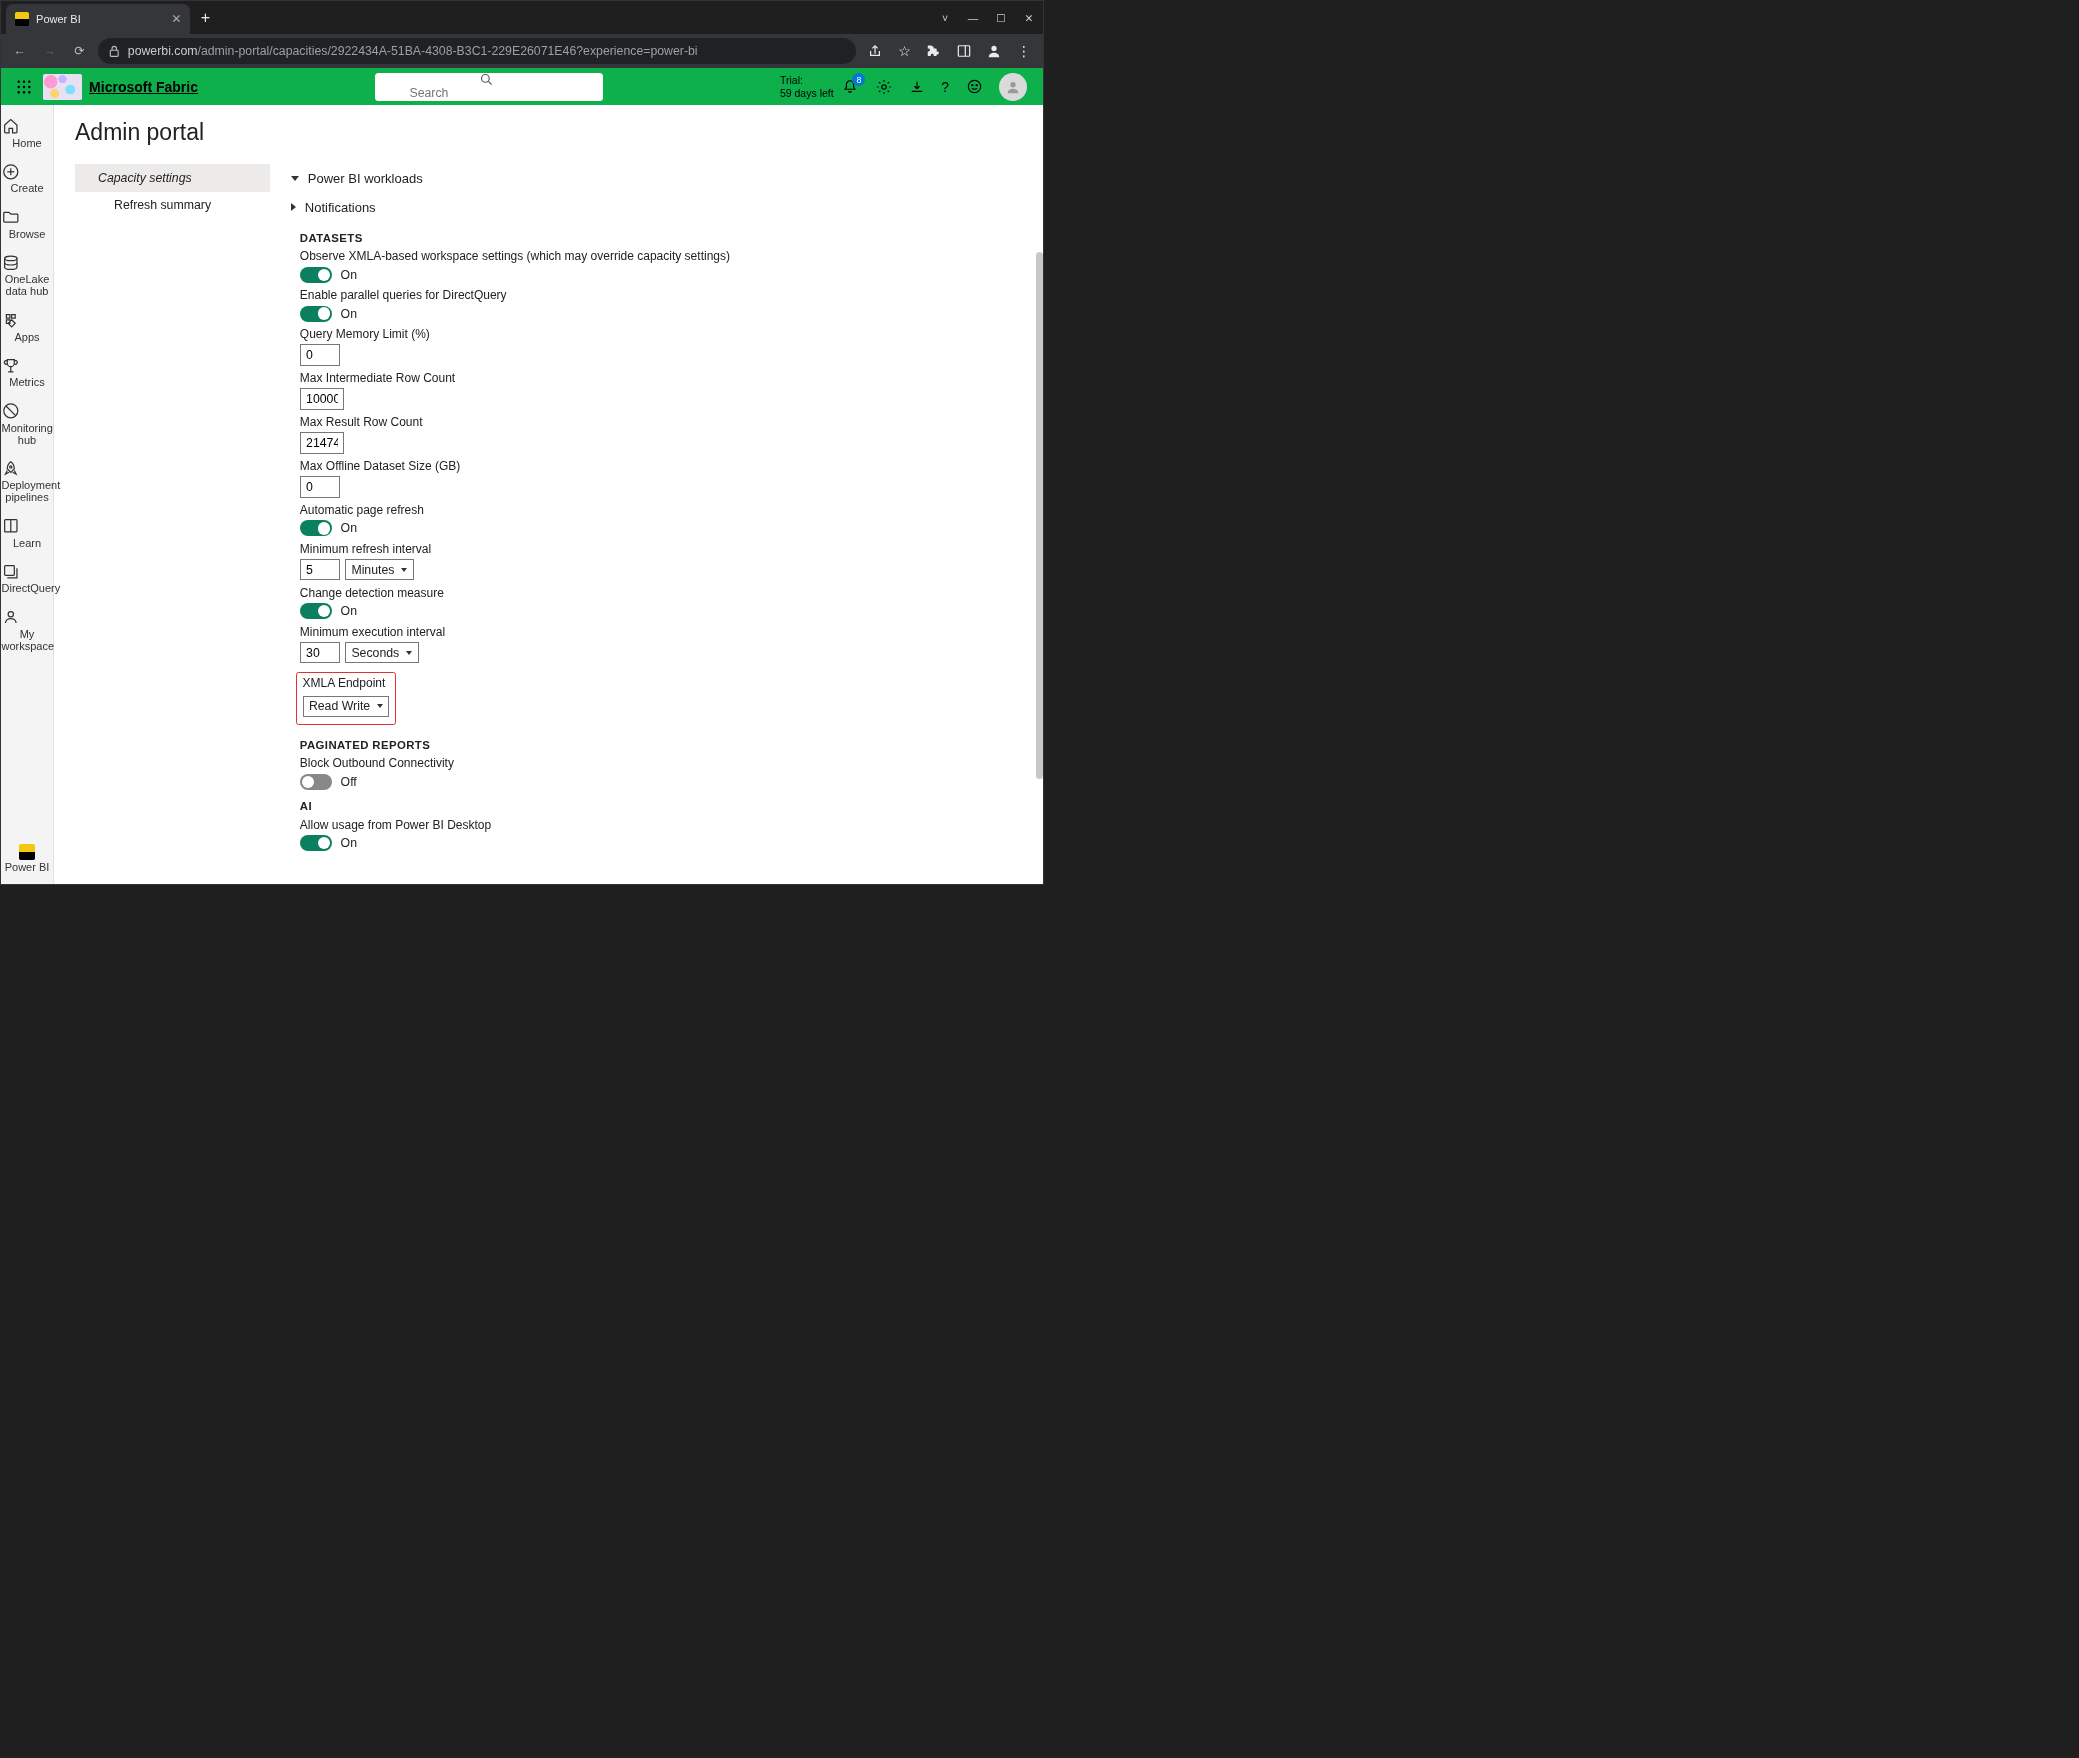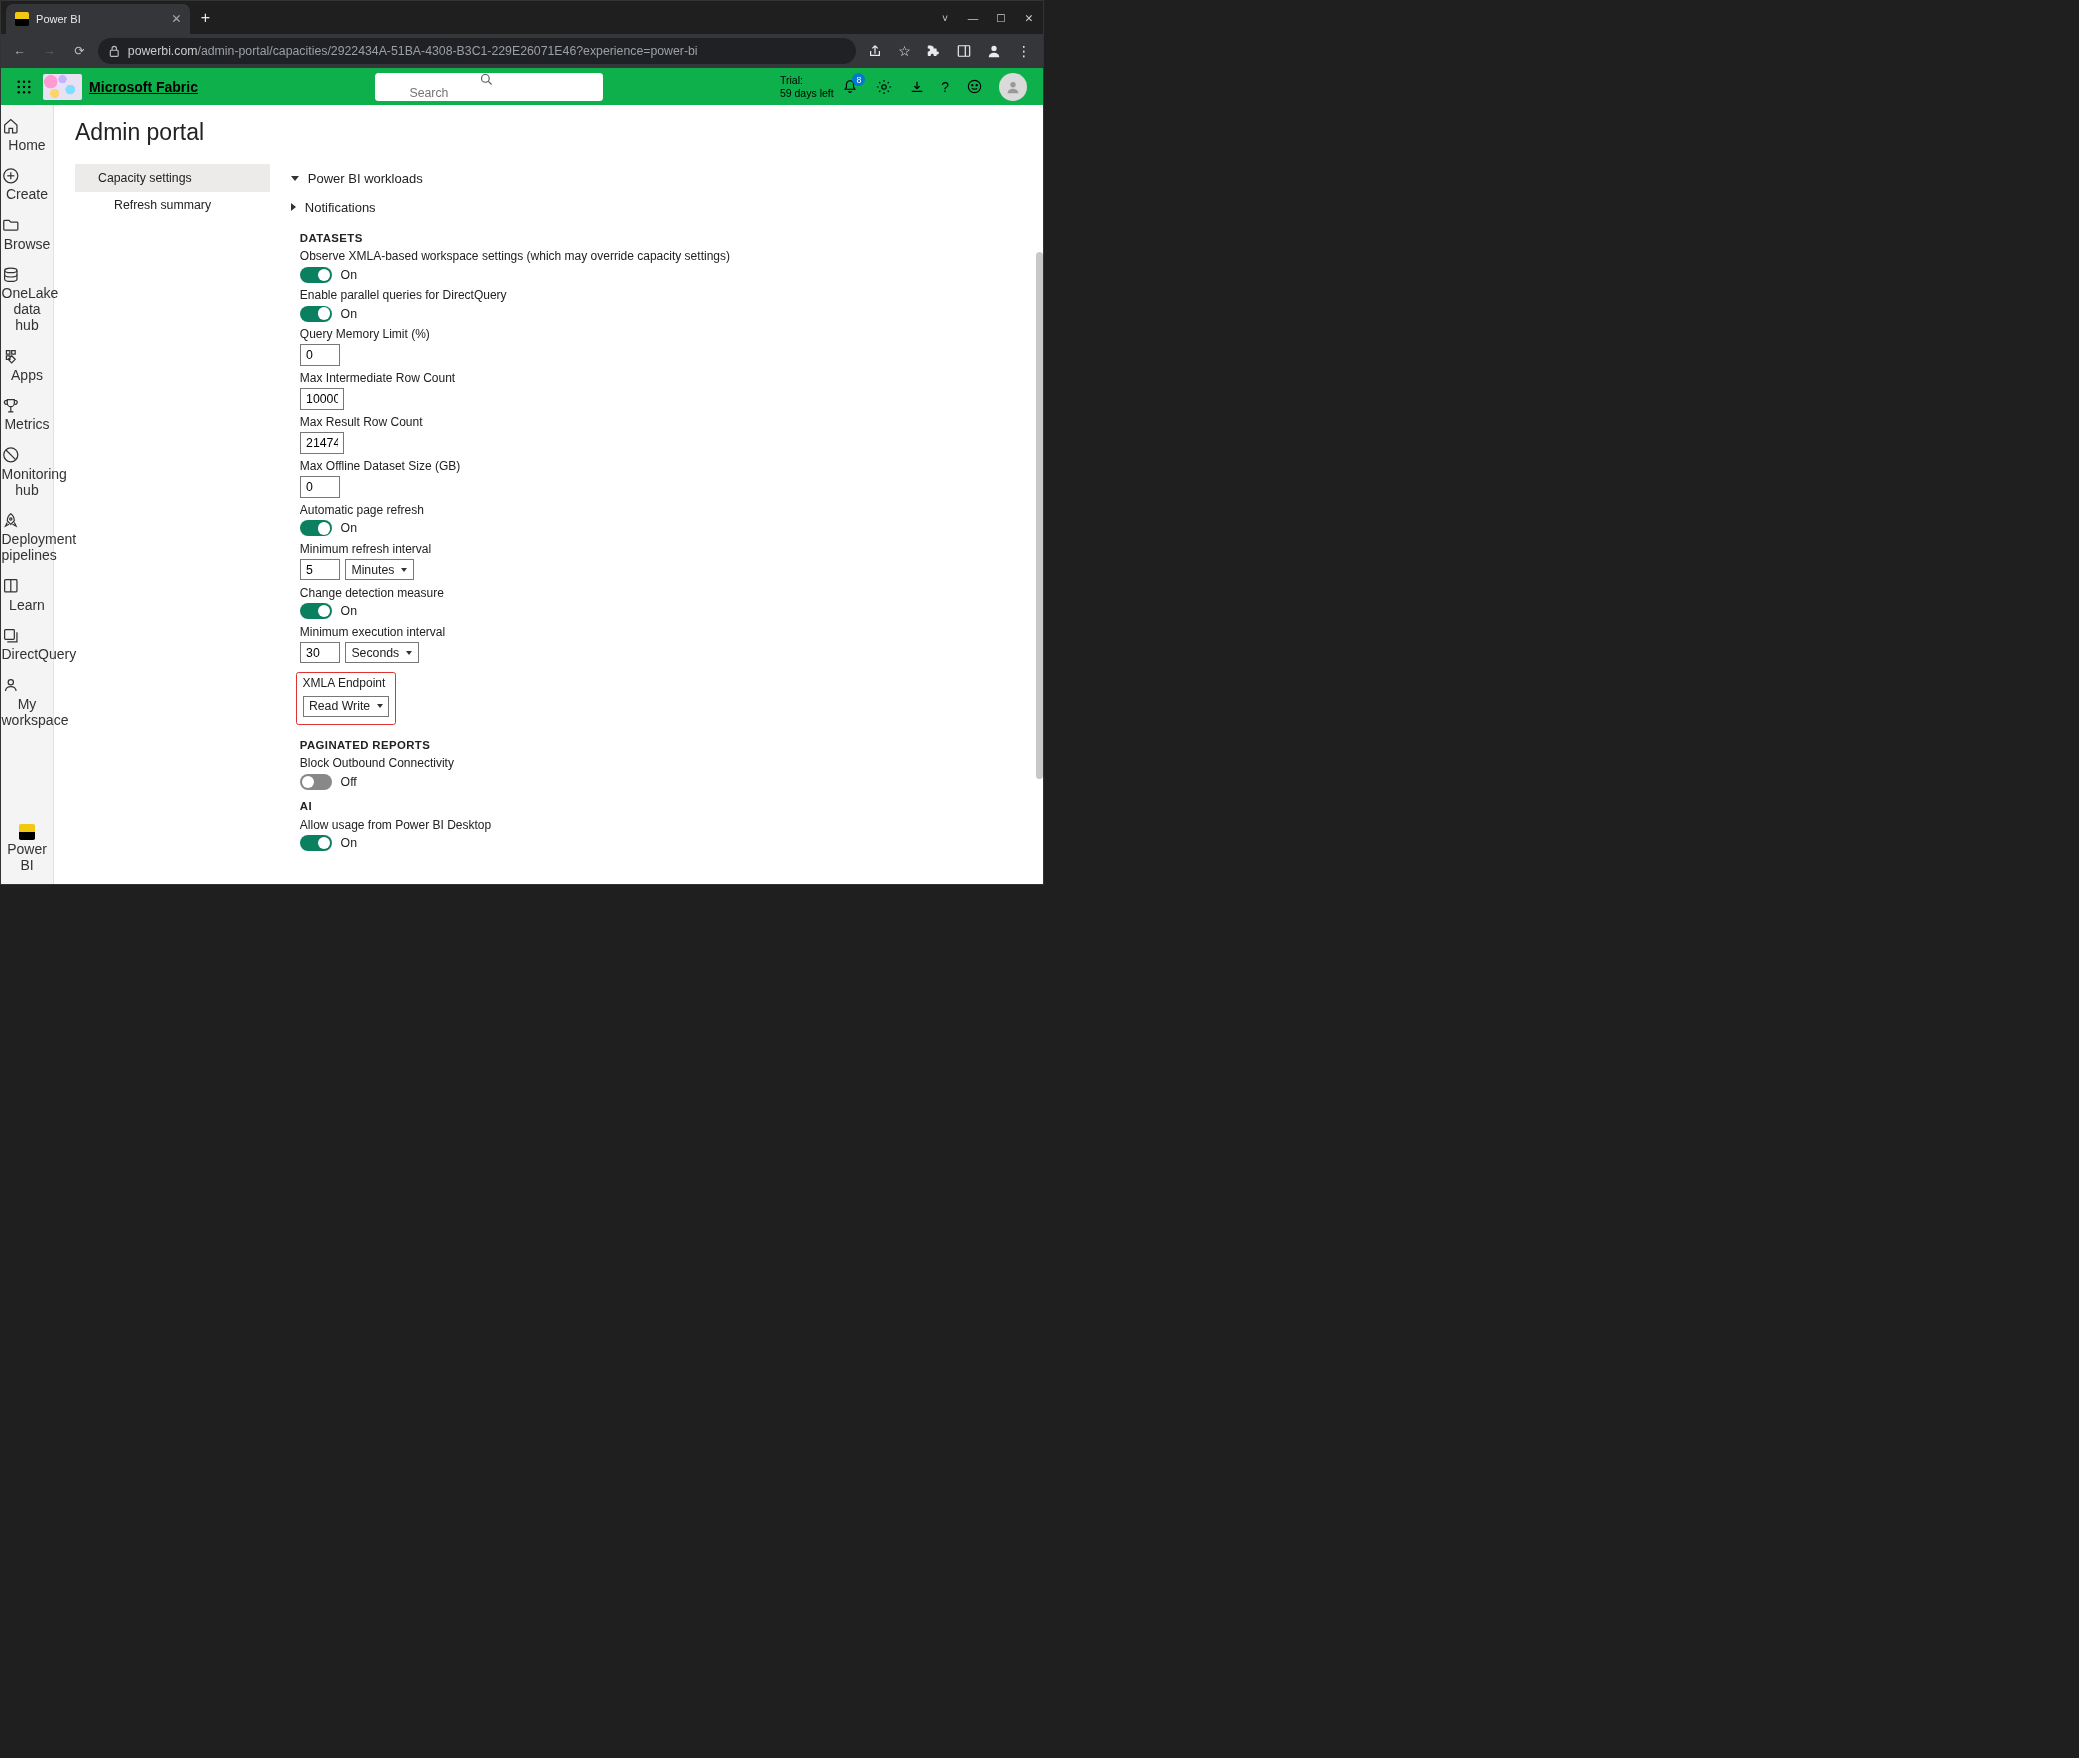--- a/index.html
+++ b/index.html
@@ -37,33 +37,33 @@
   .searchbox { width:228px; max-width:228px; height:28px; background:#fff; border-radius:3.5px; display:flex; align-items:center; padding:0 8.8px; color:#555;flex-direction:column; }
   .searchbox input { border:none; outline:none; flex:1; font-size:12.3px; background:transparent; }
   .trial { text-align:left; font-size:10.5px; line-height:12.3px; margin-right:8.8px; color:#000; }
   .hdr-icons { display:flex; gap:17.6px; align-items:center; padding-right:7px; }
   .hdr-icons .ico { position:relative; color:#000; font-size:14px; display:flex; align-items:center; }
   .badge { position:absolute; top:-5.3px; right:-7px; background:#0078d4; color:#fff; border-radius:50%; width:13px; height:13px; font-size:8.8px; display:flex; align-items:center; justify-content:center; }
   .avatar { width:28px; height:28px; border-radius:50%; background:#dadada; display:flex; align-items:center; justify-content:center; color:#888; }
   
   .appbody { flex:1; display:flex; background:#fff; }
   .leftrail { width:53px; background:#f4f4f4; border-right:0.9px solid #e1e1e1; display:flex; flex-direction:column; align-items:center; padding-top:7px; }
-  .railitem { width:51px; padding:5.3px 0; text-align:center; font-size:14px; color:#333; margin-bottom:3.5px; cursor:pointer; }
+  .railitem { width:51px; padding:5.3px 0; text-align:center; font-size:11px; color:#333; margin-bottom:3.5px; cursor:pointer; }
   .railitem .ri-icon { font-size:16px; display:block; margin-bottom:1.8px; color:#333; }
   .railitem.bottom { margin-top:auto; margin-bottom:5.3px; }
   .railitem .ri-icon.pbi { width:16px; height:16px; margin:0 auto 1.8px; background:linear-gradient(180deg,#f2c811 50%,#000 50%); border-radius:1.8px; display:block; }
   .content { flex:1; display:flex; overflow:hidden; position:relative; }
   .content-inner { flex:1; overflow:auto; }
   .scroll-track { width:8.8px; background:transparent; position:absolute; right:0; top:0; bottom:0; }
   .scroll-thumb { position:absolute; right:0; top:147px; width:7px; height:527px; background:#c8c8c8; border-radius:3.5px; }
   .page { padding:14px 21px 21px 21px; }
   .pgtitle { font-size:23px; font-weight:400; color:#222; margin-bottom:17.6px; }
   .cols { display:flex; }
   .sidemenu { width:195px; }
-  .sidemenu .sm-item { padding:7px 2px 7px 23px; font-size:12.3px; cursor:pointer; }
+  .sidemenu .sm-item { padding:7px 2px 7px 23px; font-size:12.3px; cursor:pointer;font-style:italic; }
   .sidemenu .sm-item.active { background:#edebe9; }
   .sidemenu .sm-sub { padding:6.1px 12.3px 6.1px 39px; font-size:12.3px; cursor:pointer; }
   .main { flex:1; padding-left:21px; max-width:632px; }
   .section-row { display:flex; align-items:center; padding:7px 0; font-size:13px; color:#222; cursor:pointer; }
   .chevron { display:inline-block; width:0; height:0; margin-right:8.8px; }
   .chevron.right { border-top:4.4px solid transparent; border-bottom:4.4px solid transparent; border-left:5.3px solid #333; }
   .chevron.down { border-left:4.4px solid transparent; border-right:4.4px solid transparent; border-top:5.3px solid #333; }
   .subhdr { font-size:11.4px; font-weight:700; letter-spacing:0.4px; color:#222; margin:10.5px 0 5.3px 8.8px; }
   .field { margin:1.8px 0 5.3px 8.8px; }
   .lbl { font-size:12px; color:#222; margin-bottom:3.5px; }

